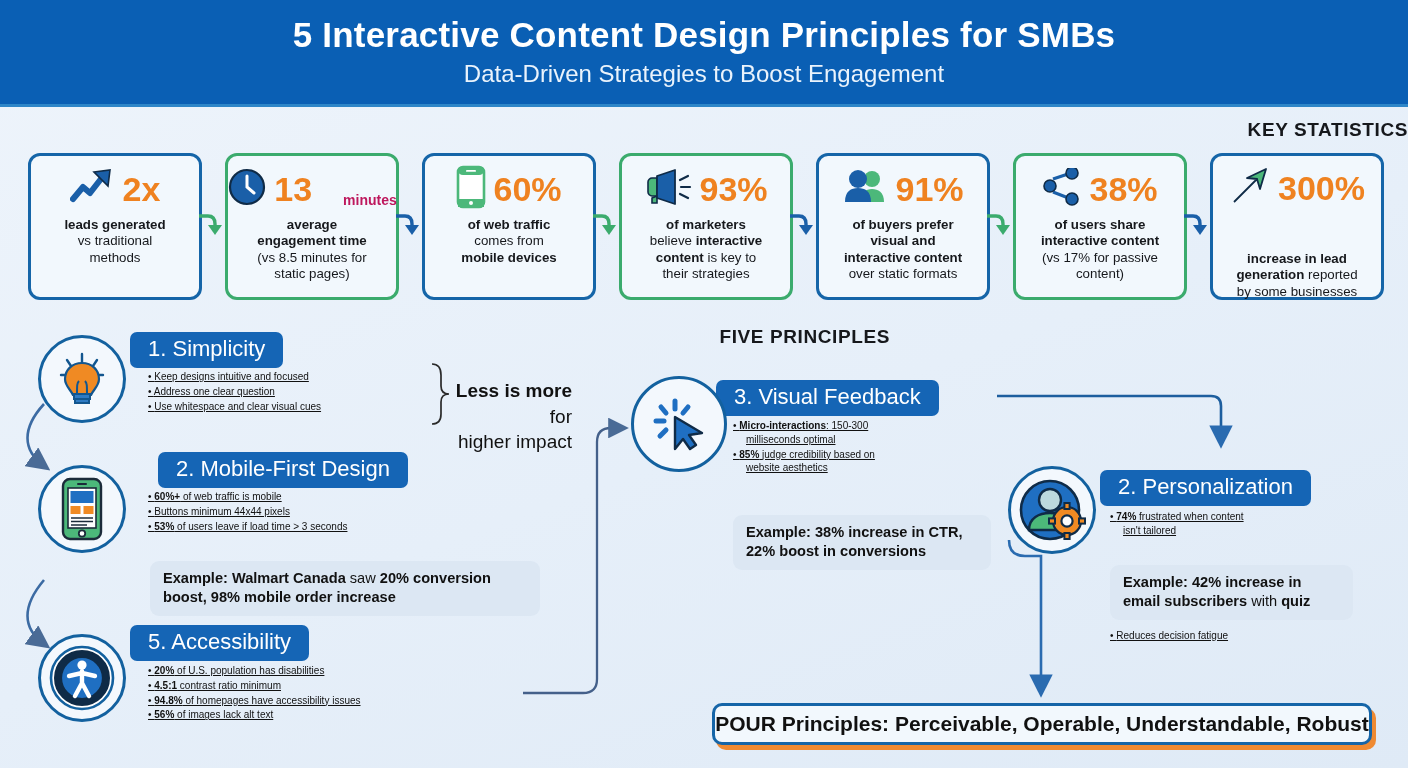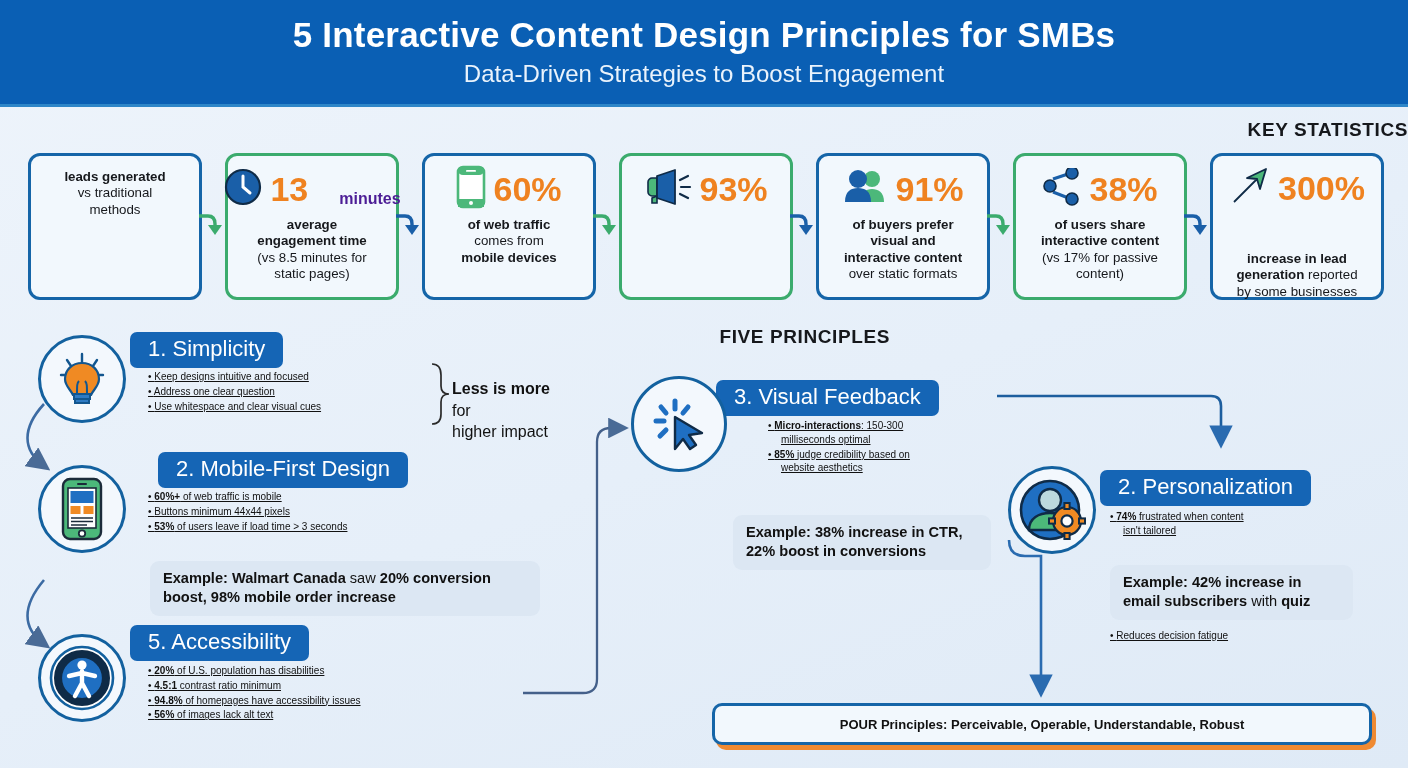--- a/index.html
+++ b/index.html
@@ -37,21 +37,21 @@
     position: relative; flex: 1 1 0; min-width: 0;
     background: #f2f8fd; border: 3px solid #1565a8; border-radius: 12px;
     padding: 9px 6px 8px; text-align: center;
     display: flex; flex-direction: column; align-items: center;
     margin-right: 23px;
   }
   .stat-card:last-child { margin-right: 0; gap: 36px; }
   .stat-card.green { border-color: #3bab6d; }
   .stat-top { display: flex; align-items: center; justify-content: center; gap: 7px; height: 48px; }
   .stat-num { font-size: 34px; font-weight: bold; color: #ef8220; line-height: 1; }
-  .stat-unit { font-size: 16px; font-weight: bold; color: #4c1d95; align-self: flex-end; padding-bottom: 5px; margin-left: 24px; }
+  .stat-unit { font-size: 14px; font-weight: bold; color: #be185d; align-self: flex-end; padding-bottom: 5px; margin-left: 24px; }
   .stat-desc { font-size: 13.3px; color: #16181c; line-height: 1.24; margin-top: 4px; }
   .stat-desc b { font-weight: bold; }
 
   
   .stat-arrow { position: absolute; right: -24px; top: 50%; transform: translateY(-50%);
     width: 26px; height: 30px; z-index: 3; }
 
   
   .principle { position: absolute; }
   .p-circle {
@@ -69,49 +69,56 @@
   .p-list li { list-style: none; text-indent: -13px; padding-left: 13px; margin-bottom: 1px; }
   .p-list li:before { content: "• "; }
   .p-list b { font-weight: bold; }
   .example-box {
     position: absolute; background: #dce7f3; border-radius: 9px;
     padding: 8px 13px; font-size: 14.6px; color: #111; line-height: 1.33;
   }
   .example-box b { font-weight: bold; }
 
   
-  .callout { position: absolute; font-size: 16px; line-height: 1.35; color: #111; }
+  .callout { position: absolute; font-size: 19px; line-height: 1.35; color: #111; text-align: right; }
   .callout b { font-weight: bold; }
 
   
   #pour-box {
     position: absolute; left: 712px; top: 703px; width: 660px; height: 42px;
     background: #f2f8fd; border: 3px solid #1565a8; border-radius: 10px;
     display: flex; align-items: center; justify-content: center;
-    font-size: 13px; font-weight: bold; color: #111;
+    font-size: 21px; font-weight: bold; color: #111;
     box-shadow: 4px 5px 0 0 #ef8a32;
   }
 
   svg.deco { position: absolute; overflow: visible; pointer-events: none; }
 </style>
 </head>
 <body>
 
 <div id="root">
 
   <div class="header">
     <h1>5 Interactive Content Design Principles for SMBs</h1>
     <h2>Data-Driven Strategies to Boost Engagement</h2>
   </div>
 
   <div class="section-title" id="stats-title">KEY STATISTICS</div>
   <div class="section-title" id="principles-title">FIVE PRINCIPLES</div>
 
   <div class="stats-row" id="stats-row">
       <div class="stat-card">
+        <div class="stat-top">
+          <span><svg width="46" height="40" viewBox="0 0 46 40">
+              <path d="M3,32 L13,20 L20,26 L34,8" fill="none" stroke="#1a5fa8" stroke-width="6" stroke-linejoin="round" stroke-linecap="round"></path>
+              <path d="M24,5 L40,3 L38,19 Z" fill="#1a5fa8" stroke="#0f2b47" stroke-width="1.6"></path>
+            </svg></span>
+          <span class="stat-num">2x</span>
+        </div>
         <div class="stat-desc"><b>leads generated</b><br>vs traditional<br>methods</div>
         <svg class="stat-arrow" viewBox="0 0 26 30">
           <path d="M2,4 L11,4 Q18,4 18,12 L18,15" fill="none" stroke="#3bab6d" stroke-width="3.4"></path>
           <path d="M11,13 L18,23 L25,13 Z" fill="#3bab6d"></path>
         </svg>
       </div>
       <div class="stat-card green">
         <div class="stat-top">
           <span><svg width="40" height="40" viewBox="0 0 40 40">
               <circle cx="20" cy="20" r="17" fill="#1a5fa8" stroke="#0f2b47" stroke-width="2.2"></circle>
@@ -150,20 +157,21 @@
               <path d="M8,30 L8,35 L13,35 L13,28 Z" fill="#4cb87a" stroke="#0f2b47" stroke-width="1.6"></path>
               <path d="M13,8 L31,2 L31,36 L13,30 Z" fill="#1a5fa8" stroke="#0f2b47" stroke-width="1.8" stroke-linejoin="round"></path>
               <g stroke="#0f2b47" stroke-width="2.2" stroke-linecap="round">
                 <line x1="36" y1="12" x2="44" y2="8"></line>
                 <line x1="37" y1="19" x2="46" y2="19"></line>
                 <line x1="36" y1="26" x2="44" y2="30"></line>
               </g>
             </svg></span>
           <span class="stat-num">93%</span>
         </div>
+        <div class="stat-desc"><b>of marketers</b><br>believe <b>interactive</b><br><b>content</b> is key to<br>their strategies</div>
         <svg class="stat-arrow" viewBox="0 0 26 30">
           <path d="M2,4 L11,4 Q18,4 18,12 L18,15" fill="none" stroke="#1a5fa8" stroke-width="3.4"></path>
           <path d="M11,13 L18,23 L25,13 Z" fill="#1a5fa8"></path>
         </svg>
       </div>
       <div class="stat-card">
         <div class="stat-top">
           <span><svg width="46" height="38" viewBox="0 0 46 38">
               <circle cx="30" cy="11" r="8" fill="#4cb87a"></circle>
               <path d="M18,34 C18,24 24,21 30,21 C36,21 42,24 42,34 Z" fill="#4cb87a"></path>
@@ -308,21 +316,21 @@
           <line x1="27" y1="8" x2="27" y2="16"></line>
           <line x1="13" y1="14" x2="18" y2="20"></line>
           <line x1="40" y1="14" x2="35" y2="20"></line>
           <line x1="8" y1="28" x2="16" y2="28"></line>
           <line x1="12" y1="43" x2="18" y2="37"></line>
         </g>
         <path d="M27,24 L27,56 L35,46 L42,56 L48,52 L41,42 L54,40 Z" fill="#1f6fc2" stroke="#0f2b47" stroke-width="2.4" stroke-linejoin="round"></path>
       </svg>
     </div>
     <div class="p-banner" style="left:716px;top:380px">3. Visual Feedback</div>
-    <ul class="p-list" id="list-visual" style="left:768px;top:419px;width:290px">
+    <ul class="p-list" id="list-visual" style="left:733px;top:419px;width:290px">
         <li><b>Micro-interactions</b>: 150-300<br>milliseconds optimal</li>
         <li><b>85%</b> judge credibility based on<br>website aesthetics</li>
       </ul>
     <div class="example-box" style="left:733px;top:515px;width:258px"><b>Example: 38% increase in CTR,<br>22% boost in conversions</b></div>
   </div>
 
   <div class="principle">
     <div class="p-circle" style="left:1008px;top:466px;width:88px;height:88px">
       <svg width="74" height="74" viewBox="0 0 74 74">
         <circle cx="35" cy="37" r="29" fill="#1f6fc2" stroke="#0f2b47" stroke-width="2.6"></circle>

